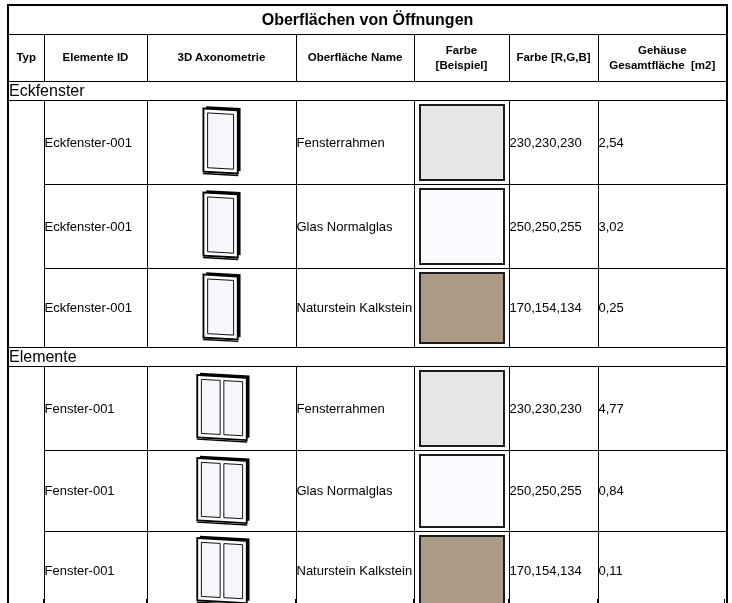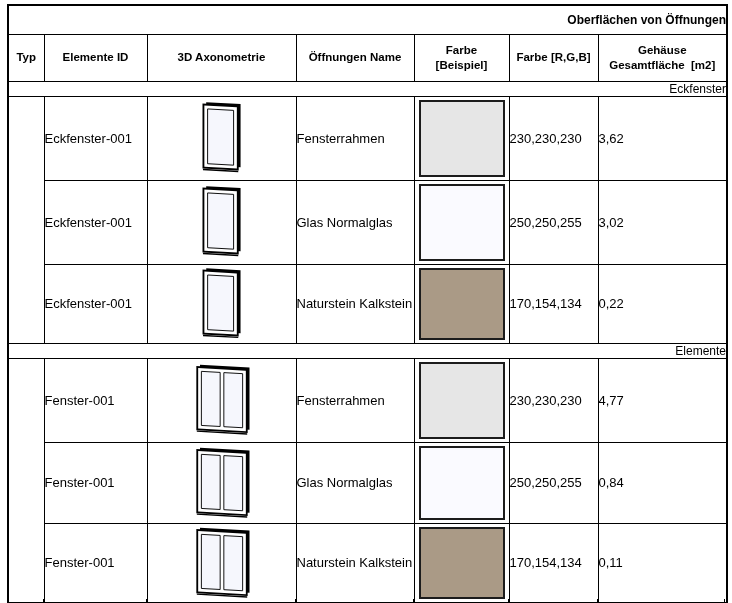--- a/index.html
+++ b/index.html
@@ -13,26 +13,26 @@
     border-collapse:collapse;table-layout:fixed;
     border:2px solid #000;border-bottom:1px solid #000;
   }
   table.schedule td{border:1px solid #000;padding:0;overflow:hidden;}
   tr.rh-title{height:29px;}
   tr.rh-head{height:47px;margin-top:10px;}
   tr.rh-group{height:14px;}
   tr.rh-a{height:84px;}
   tr.rh-b{height:81px;}
   tr.rh-c{height:79px;}
-  td.title-cell{text-align:right;vertical-align:middle;font-weight:bold;font-size:12px;}
+  td.title-cell{text-align:center;vertical-align:middle;font-weight:bold;font-size:16px;}
   td.head-cell{
     text-align:center;vertical-align:middle;font-weight:bold;font-size:11.5px;
     line-height:1.3;white-space:pre-wrap;padding:0 1px;
   }
-  td.group-cell{font-size:12px;vertical-align:middle;padding:0 2px;text-align:right;}
+  td.group-cell{font-size:16px;vertical-align:middle;padding:0 2px;}
   td.id-cell,td.name-cell,td.rgb-cell,td.area-cell{
     font-size:13px;vertical-align:middle;padding-left:5px;
   }
   td.axon-cell{text-align:center;vertical-align:middle;}
   td.axon-cell svg{display:block;margin:0 auto;}
   td.swatch-cell{vertical-align:middle;}
   .swatch{
     width:86px;margin:0 auto;box-sizing:border-box;
     border:2px solid #1c1c1c;background:#ccc;
   }
@@ -54,21 +54,21 @@
 
   <tbody>
       <tr class="rh-title">
     <td class="title-cell" colspan="7">Oberflächen von Öffnungen</td>
   </tr>
 
   <tr class="rh-head">
     <td class="head-cell">Typ</td>
     <td class="head-cell">Elemente ID</td>
     <td class="head-cell">3D Axonometrie</td>
-    <td class="head-cell">Öffnungen Name</td>
+    <td class="head-cell">Oberfläche Name</td>
     <td class="head-cell">Farbe
 [Beispiel]</td>
     <td class="head-cell">Farbe [R,G,B]</td>
     <td class="head-cell">Gehäuse
 Gesamtfläche  [m2]</td>
   </tr>
 
   <tr class="rh-group">
     <td class="group-cell" colspan="7">Eckfenster</td>
   </tr>
@@ -84,21 +84,21 @@
           <rect x="12.5" y="9" width="28" height="59" fill="#F6F7FD" stroke="#000" stroke-width="1"></rect>
           <path d="M7.5,74.5 h38" stroke="#000" stroke-width="1.5" fill="none"></path>
         </g>
       </svg>
     </td>
     <td class="name-cell">Fensterrahmen</td>
     <td class="swatch-cell">
       <div class="swatch" style="height: 77px; background-color: rgb(230, 230, 230);"></div>
     </td>
     <td class="rgb-cell">230,230,230</td>
-    <td class="area-cell">3,62</td>
+    <td class="area-cell">2,54</td>
   </tr>
 
   <tr class="rh-a">
     <td class="id-cell">Eckfenster-001</td>
     <td class="axon-cell">
       <svg width="52" height="80" viewBox="0 0 56 82">
         <g transform="skewY(3.2)">
           <rect x="11" y="1.8" width="37" height="68" fill="#000"></rect>
           <rect x="8" y="4.5" width="37" height="68" fill="#fff" stroke="#000" stroke-width="2"></rect>
           <rect x="12.5" y="9" width="28" height="59" fill="#F6F7FD" stroke="#000" stroke-width="1"></rect>
@@ -124,21 +124,21 @@
           <rect x="12.5" y="9" width="28" height="59" fill="#F6F7FD" stroke="#000" stroke-width="1"></rect>
           <path d="M7.5,74.5 h38" stroke="#000" stroke-width="1.5" fill="none"></path>
         </g>
       </svg>
     </td>
     <td class="name-cell">Naturstein Kalkstein</td>
     <td class="swatch-cell">
       <div class="swatch" style="height: 72px; background-color: rgb(170, 154, 134);"></div>
     </td>
     <td class="rgb-cell">170,154,134</td>
-    <td class="area-cell">0,22</td>
+    <td class="area-cell">0,25</td>
   </tr>
 
   <tr class="rh-group">
     <td class="group-cell" colspan="7">Elemente</td>
   </tr>
 
   <tr class="rh-a">
     <td class="typ-cell" rowspan="3"></td>
     <td class="id-cell">Fenster-001</td>
     <td class="axon-cell">

